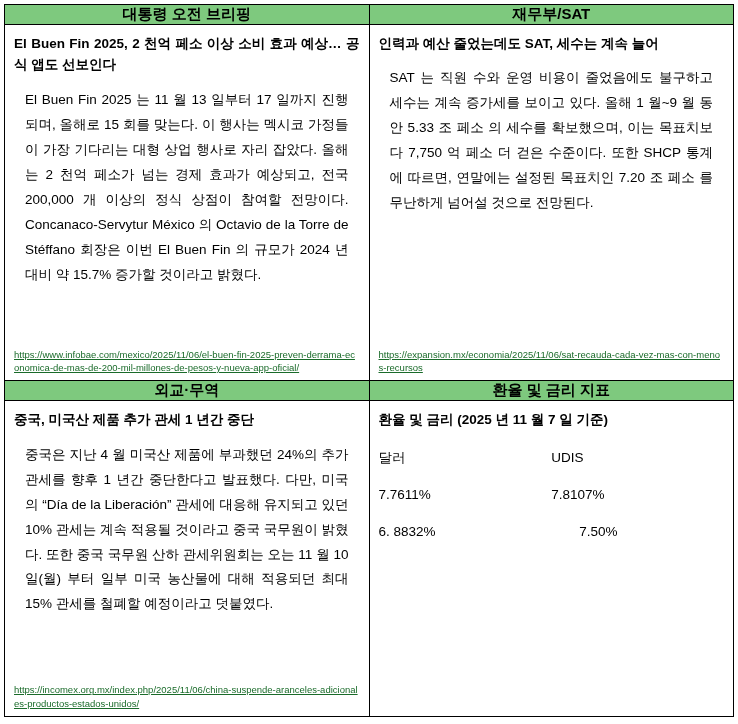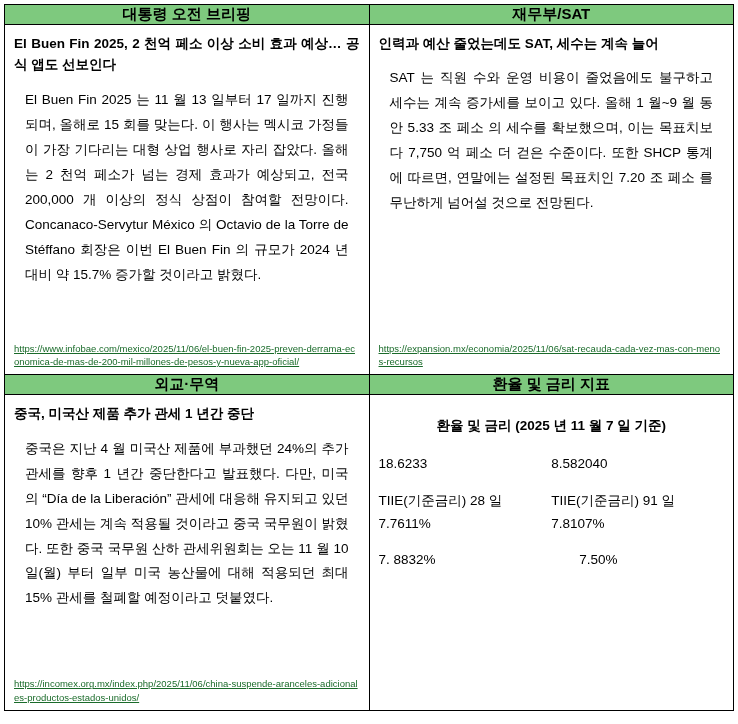--- a/index.html
+++ b/index.html
@@ -49,37 +49,36 @@
     gap: 39px;
   }
   .title {
     font-weight: bold;
     font-size: 13.5px;
     line-height: 1.6;
     margin: 0 0 12px 0;
     text-align: justify;
   }
   .title.center {
-    text-align: center;
+    text-align: left;
     margin-bottom: 16px;
-    margin-top: 12px;
   }
   .body-text {
     font-size: 13.5px;
     line-height: 1.85;
     text-align: justify;
     margin: 11px;
   }
   .src {
     font-size: 9.5px;
     color: #1a6b2a;
     text-decoration: underline;
     line-height: 1.4;
     word-break: break-all;
-    margin-top: 4px;
+    margin-top: 10px;
   }
   
   .rates {
     width: 100%;
     border-collapse: collapse;
     font-size: 13.5px;
   }
   .rates td {
     border: none !important;
     padding: 0 0 4px 0;
@@ -143,42 +142,38 @@
           </div>
           <div class="src">https://incomex.org.mx/index.php/2025/11/06/china-suspende-aranceles-adicionales-productos-estados-unidos/</div>
         </div>
       </td>
       <td>
         <div class="cellwrap">
           <div>
             <p class="title center">환율 및 금리 (2025 년 11 월 7 일 기준)</p>
             <table class="rates">
               <tbody>
-              <tr>
-                <td>18.6233</td>
-                <td>8.582040</td>
+                    <tr>
+                <td>달러</td>
+                <td>UDIS</td>
               </tr>
               <tr class="spacer">
                       <td></td>
                       <td></td>
                     </tr>
-              <tr>
-                <td>TIIE(기준금리) 28 일</td>
-                <td>TIIE(기준금리) 91 일</td>
-              </tr>
               <tr>
                 <td>7.7611%</td>
                 <td>7.8107%</td>
               </tr>
               <tr class="spacer">
                       <td></td>
                       <td></td>
                     </tr>
               <tr>
-                <td>7. 8832%</td>
+                <td>6. 8832%</td>
                 <td style="padding-left:28px">7.50%</td>
               </tr>
             </tbody>
                 </table>
           </div>
         </div>
       </td>
     </tr>
   </tbody>
     </table>

